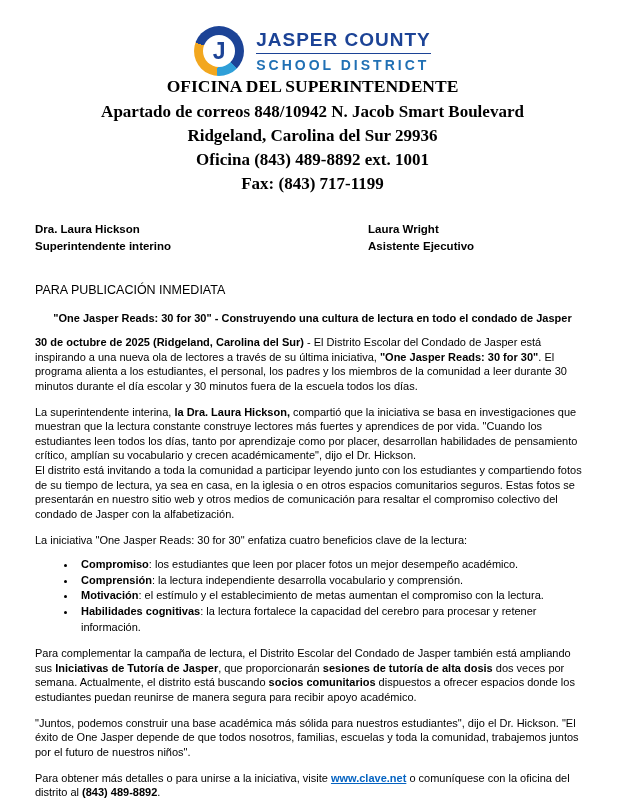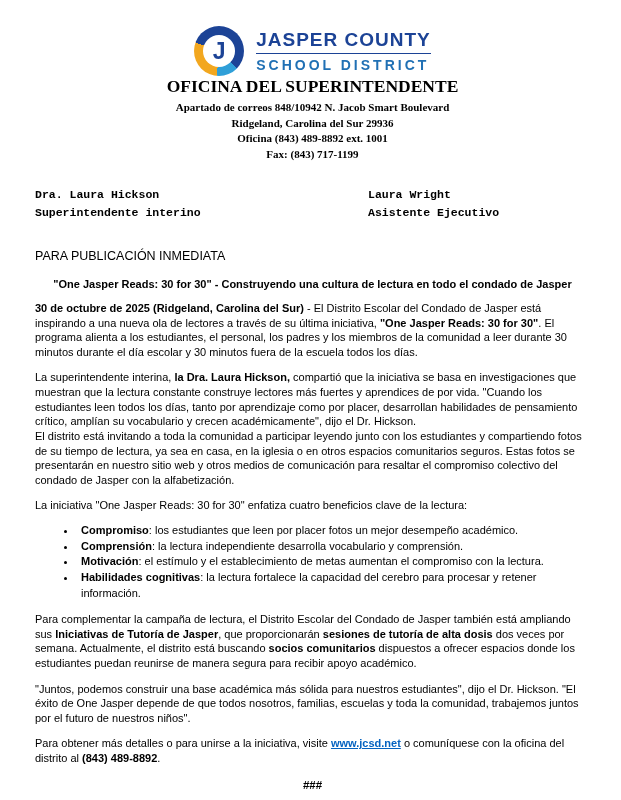--- a/index.html
+++ b/index.html
@@ -52,25 +52,25 @@
   }
   
   .office-title {
     text-align: center;
     font-family: "Liberation Serif", serif;
     font-weight: bold; font-size: 17.5px;
   }
   .address {
     margin-top: 3px; text-align: center;
     font-family: "Liberation Serif", serif;
-    font-weight: bold; font-size: 11px; line-height: 1.42;
+    font-weight: bold; font-size: 17px; line-height: 1.42;
   }
   
   .contacts { display: flex; margin-top: 24px; }
-  .contact { font-weight: bold; font-size: 11.5px; line-height: 1.5; font-family: Liberation Mono, monospace; }
+  .contact { font-weight: bold; font-size: 11.5px; line-height: 1.5; }
   .contact.right { margin-left: auto; width: 222px; }
   
   .release-label { margin-top: 28px; font-weight: normal; font-size: 12.5px; }
   .headline { margin-top: 15px; text-align: center; font-weight: bold; font-size: 11px; }
   
   .para { margin-top: 11px; line-height: 1.33; }
   .para.joined { margin-top: 0; }
   .para b, .benefits li b { font-weight: bold; }
   .benefits { margin: 10px 0 0 42px; }
   .benefits li { line-height: 1.42; padding-left: 4px; }
@@ -127,17 +127,17 @@
     <li><b>Compromiso</b><span>: los estudiantes que leen por placer fotos un mejor desempeño académico.</span></li>
     <li><b>Comprensión</b><span>: la lectura independiente desarrolla vocabulario y comprensión.</span></li>
     <li><b>Motivación</b><span>: el estímulo y el establecimiento de metas aumentan el compromiso con la lectura.</span></li>
     <li><b>Habilidades cognitivas</b><span>: la lectura fortalece la capacidad del cerebro para procesar y retener información.</span></li>
   </ul>
 
   <p class="para"><span>Para complementar la campaña de lectura, el Distrito Escolar del Condado de Jasper también está ampliando sus </span><b>Iniciativas de Tutoría de Jasper</b><span>, que proporcionarán </span><b>sesiones de tutoría de alta dosis</b><span> dos veces por semana. Actualmente, el distrito está buscando </span><b>socios comunitarios</b><span> dispuestos a ofrecer espacios donde los estudiantes puedan reunirse de manera segura para recibir apoyo académico.</span></p>
 
   <p class="para"><span>"Juntos, podemos construir una base académica más sólida para nuestros estudiantes", dijo el Dr. Hickson. "El éxito de One Jasper depende de que todos nosotros, familias, escuelas y toda la comunidad, trabajemos juntos por el futuro de nuestros niños".</span></p>
 
-  <p class="para"><span>Para obtener más detalles o para unirse a la iniciativa, visite </span><a class="link" href="#">www.jcsd.net</a><span> o comuníquese con la oficina del distrito al </span><b>(843) 489-8892</b><span>.</span></p>
+  <p class="para"><span>Para obtener más detalles o para unirse a la iniciativa, visite </span><a class="link" href="#">www.clave.net</a><span> o comuníquese con la oficina del distrito al </span><b>(843) 489-8892</b><span>.</span></p>
 
   <div class="end-marker">###</div>
 
 </div>
 
 </body></html>

